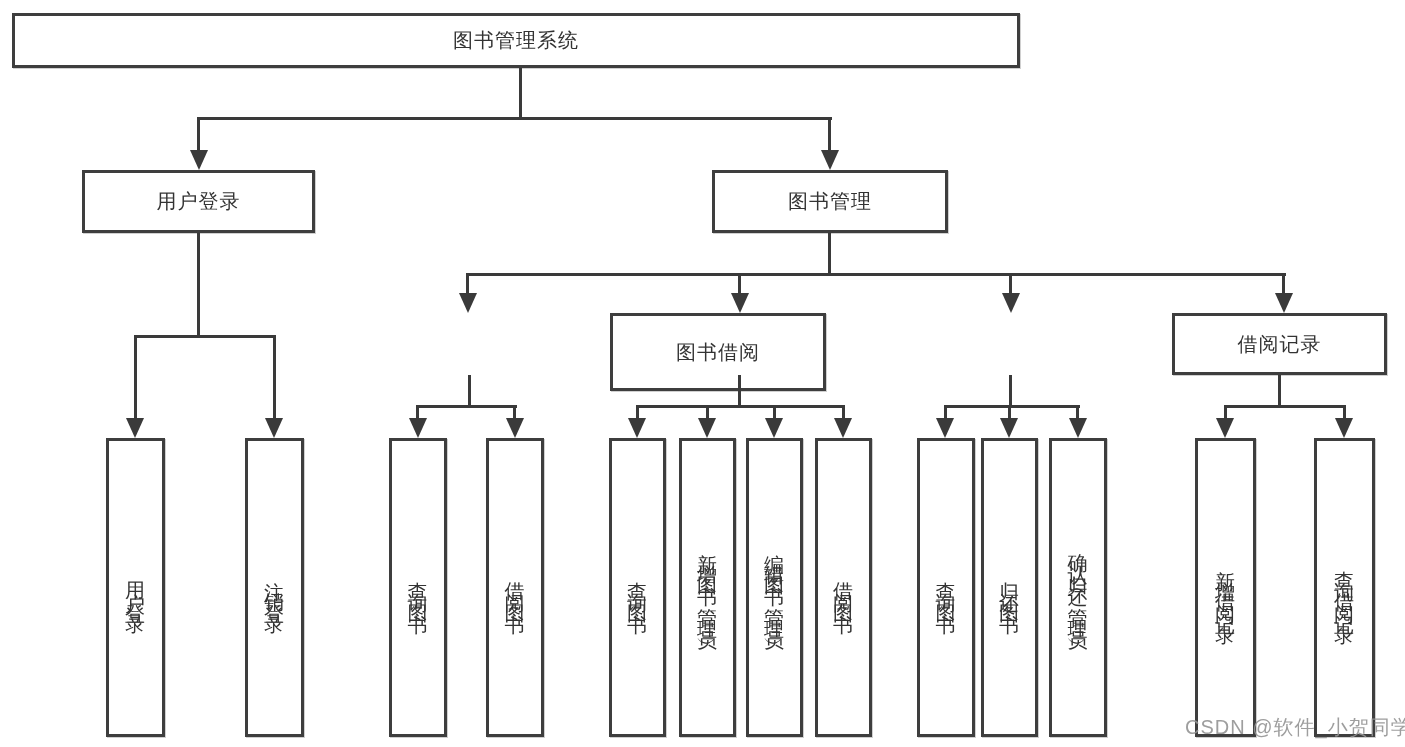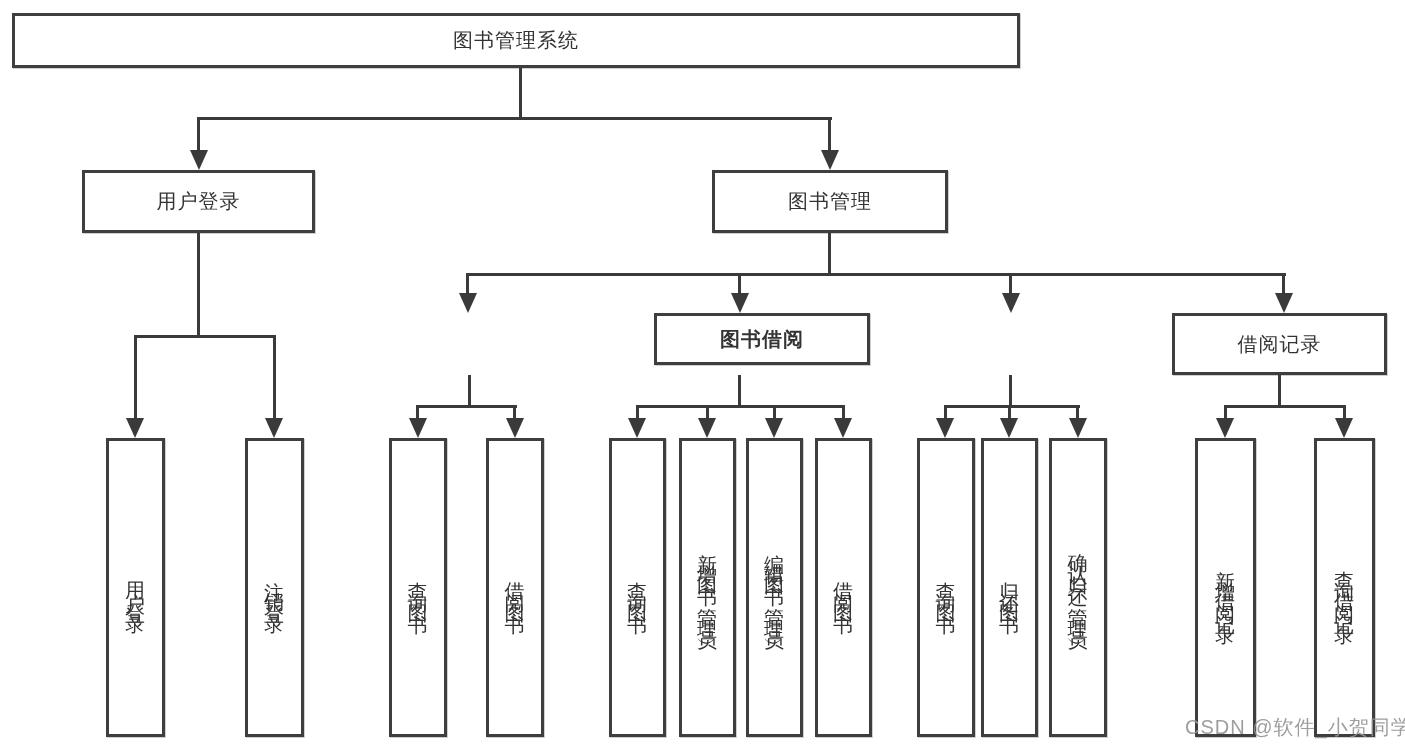--- a/index.html
+++ b/index.html
@@ -96,21 +96,21 @@
   <div class="ln" style="left:466px; top:273px; width:820px; height:3px;"></div>
   <div class="ln" style="left:466px; top:273px; width:3px; height:22px;"></div>
   <div class="ar" style="left:459px; top:293px;"></div>
   <div class="ln" style="left:738px; top:273px; width:3px; height:22px;"></div>
   <div class="ar" style="left:731px; top:293px;"></div>
   <div class="ln" style="left:1009px; top:273px; width:3px; height:22px;"></div>
   <div class="ar" style="left:1002px; top:293px;"></div>
   <div class="ln" style="left:1282px; top:273px; width:3px; height:22px;"></div>
   <div class="ar" style="left:1275px; top:293px;"></div>
 
-  <div class="box" style="left:654px; top:313px; width:216px; height:52px;font-weight:bold;">
+  <div class="box" style="left:610px; top:313px; width:216px; height:78px;">
     <span>图书借阅</span>
   </div>
   <div class="box" style="left:1172px; top:313px; width:215px; height:62px;">
     <span>借阅记录</span>
   </div>
 
   <div class="ln" style="left:468px; top:375px; width:3px; height:32px;"></div>
   <div class="ln" style="left:416px; top:405px; width:101px; height:3px;"></div>
   <div class="ln" style="left:416px; top:405px; width:3px; height:15px;"></div>
   <div class="ar" style="left:409px; top:418px;"></div>

